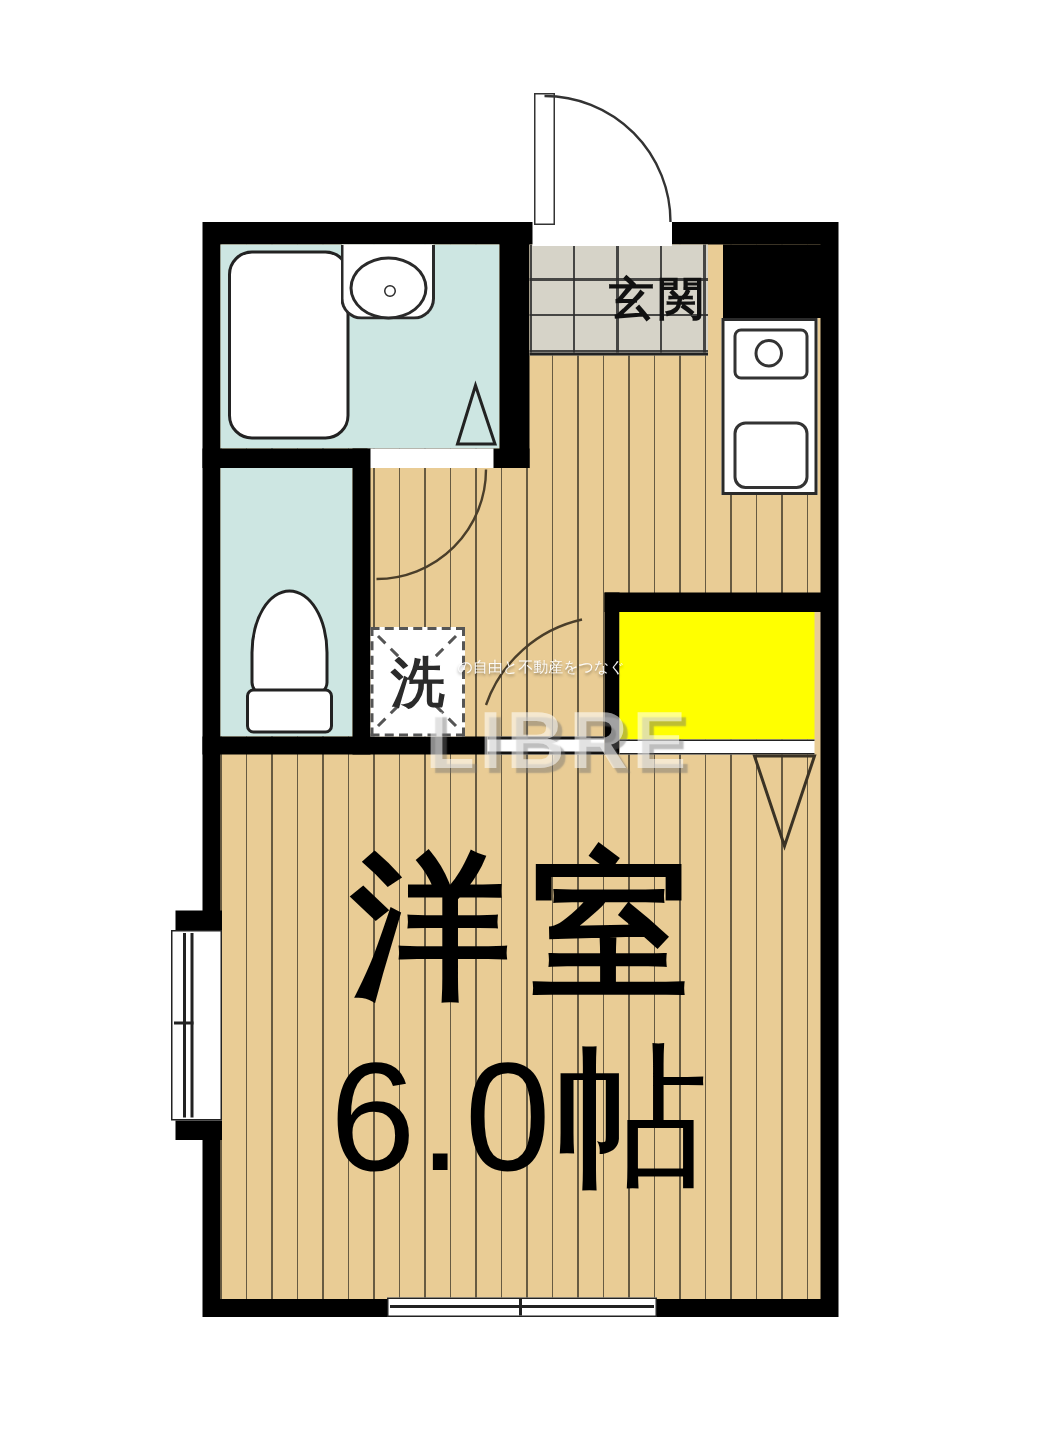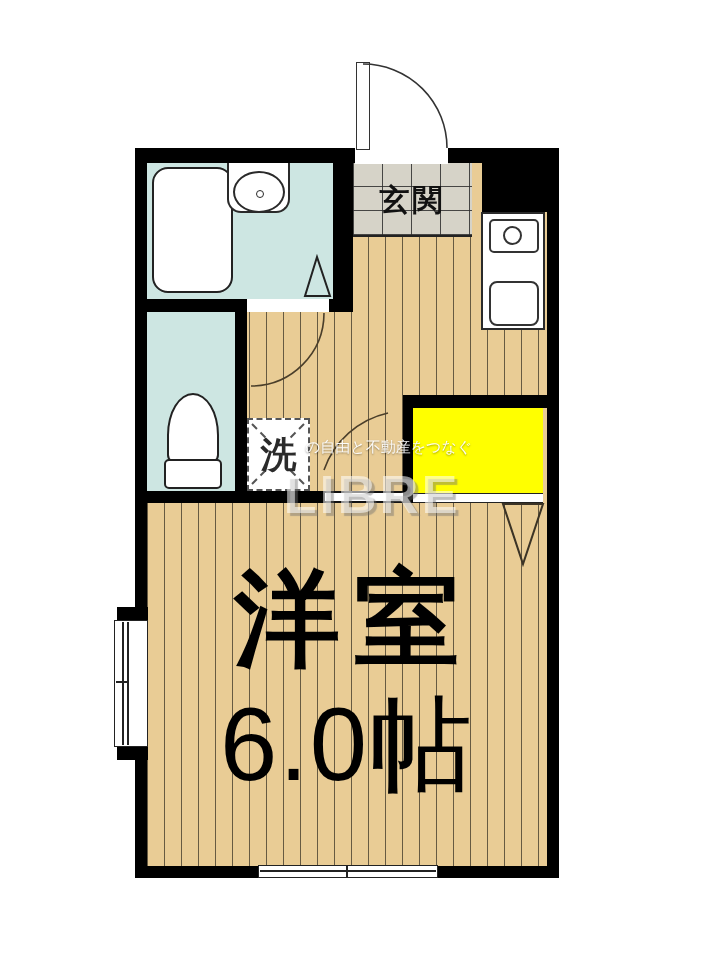--- a/index.html
+++ b/index.html
@@ -22,21 +22,21 @@
   .main-threshold{left:325px;top:491px;width:78px;height:12px;background:#fff;
     border-top:2px solid #111;border-bottom:2px solid #111;}
   .corner-block{left:482px;top:163px;width:66px;height:49px;background:#000;}
 
   
   .genkan-tile{left:353px;top:163px;width:119px;height:74px;background-color:#d6d3c8;
     background-image:
       repeating-linear-gradient(0deg,rgba(45,45,45,.85) 0 1.4px,transparent 1.4px 24px),
       repeating-linear-gradient(90deg,rgba(45,45,45,.85) 0 1.4px,transparent 1.4px 29px);
     border-bottom:2px solid #222;}
-  .genkan-label{left:353px;top:163px;width:119px;height:74px;line-height:74px;text-align:center;
+  .genkan-label{left:353px;top:163px;width:119px;height:74px;line-height:74px;text-align:right;
     font-size:30px;font-weight:bold;letter-spacing:3px;color:#111;}
   .entrance-threshold{left:355px;top:148px;width:93px;height:16px;background:#fff;}
   .entrance-door-leaf{left:356px;top:62px;width:14px;height:88px;background:#fff;border:1.5px solid #333;}
 
   
   .kitchen-counter{left:481px;top:212px;width:64px;height:118px;background:#fff;border:2px solid #2a2a2a;}
   .stove-box{left:489px;top:219px;width:50px;height:34px;background:#fff;border:2px solid #333;border-radius:5px;}
   .stove-burner{left:503px;top:226px;width:19px;height:19px;border:2px solid #333;border-radius:50%;background:#fff;}
   .kitchen-sink{left:489px;top:281px;width:50px;height:45px;background:#fff;border:2px solid #333;border-radius:8px;}
 
@@ -75,21 +75,21 @@
   .bw-midline{left:260px;top:870px;width:176px;height:2px;background:#222;}
   .bw-tick{left:346px;top:866px;width:2px;height:11px;background:#222;}
 
   
   .room-name{left:147px;top:560px;width:400px;height:116px;line-height:116px;text-align:center;
     font-size:106px;font-weight:bold;letter-spacing:14px;padding-left:14px;color:#000;}
   .room-size{left:147px;top:690px;width:400px;height:110px;line-height:110px;text-align:center;
     font-size:103px;font-weight:normal;letter-spacing:2px;color:#000;}
 
   
-  .wm-tagline{left:305px;top:438px;width:130px;font-size:15px;color:rgba(255,255,255,.95);
+  .wm-tagline{left:305px;top:438px;width:130px;font-size:10px;color:rgba(255,255,255,.95);
     text-shadow:0 1px 2px rgba(0,0,0,.4);white-space:nowrap;}
   .wm-brand{left:262px;top:458px;width:220px;height:72px;font-size:54px;font-weight:bold;letter-spacing:3px;
     color:rgba(255,255,255,.55);text-shadow:3px 3px 1px rgba(110,110,110,.45);line-height:72px;text-align:center;}
 
   .svg-overlay{left:0;top:0;width:705px;height:961px;pointer-events:none;}
 </style>
 </head>
 <body>
 
 <div class="canvas">

